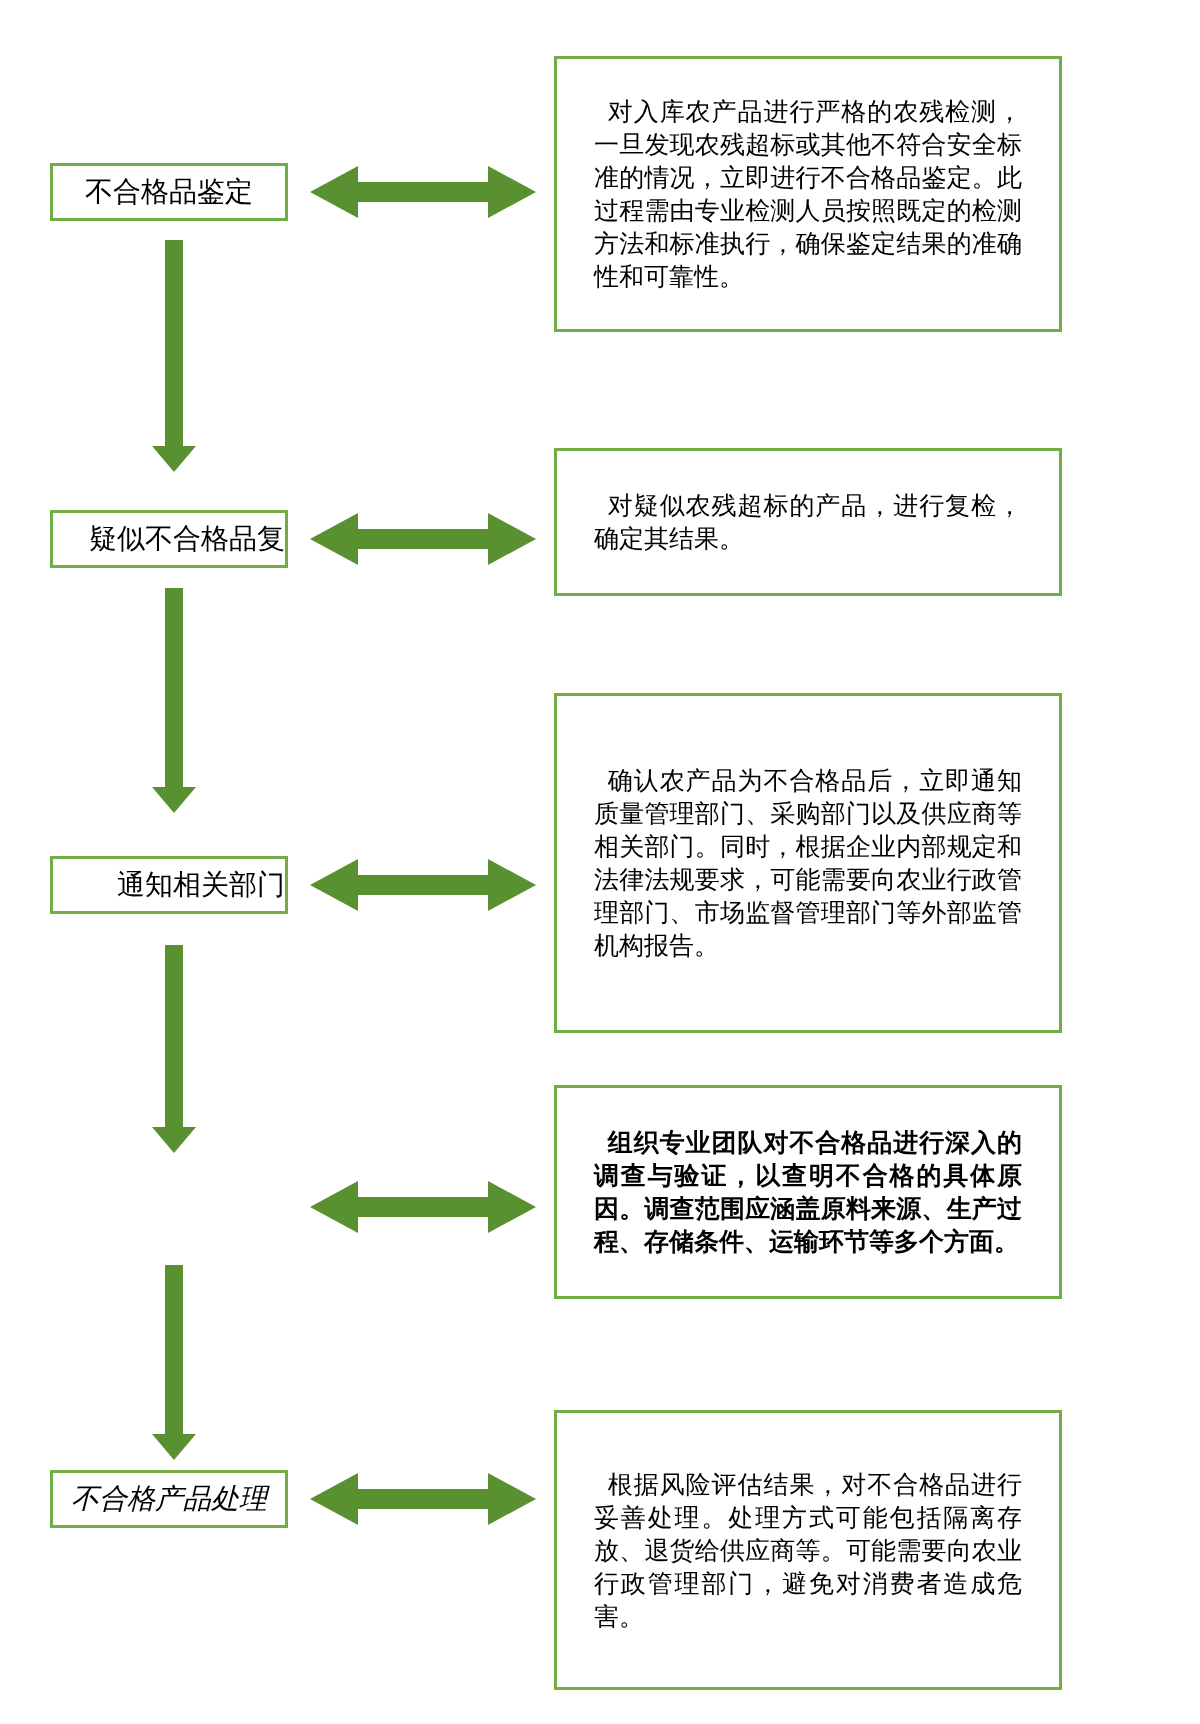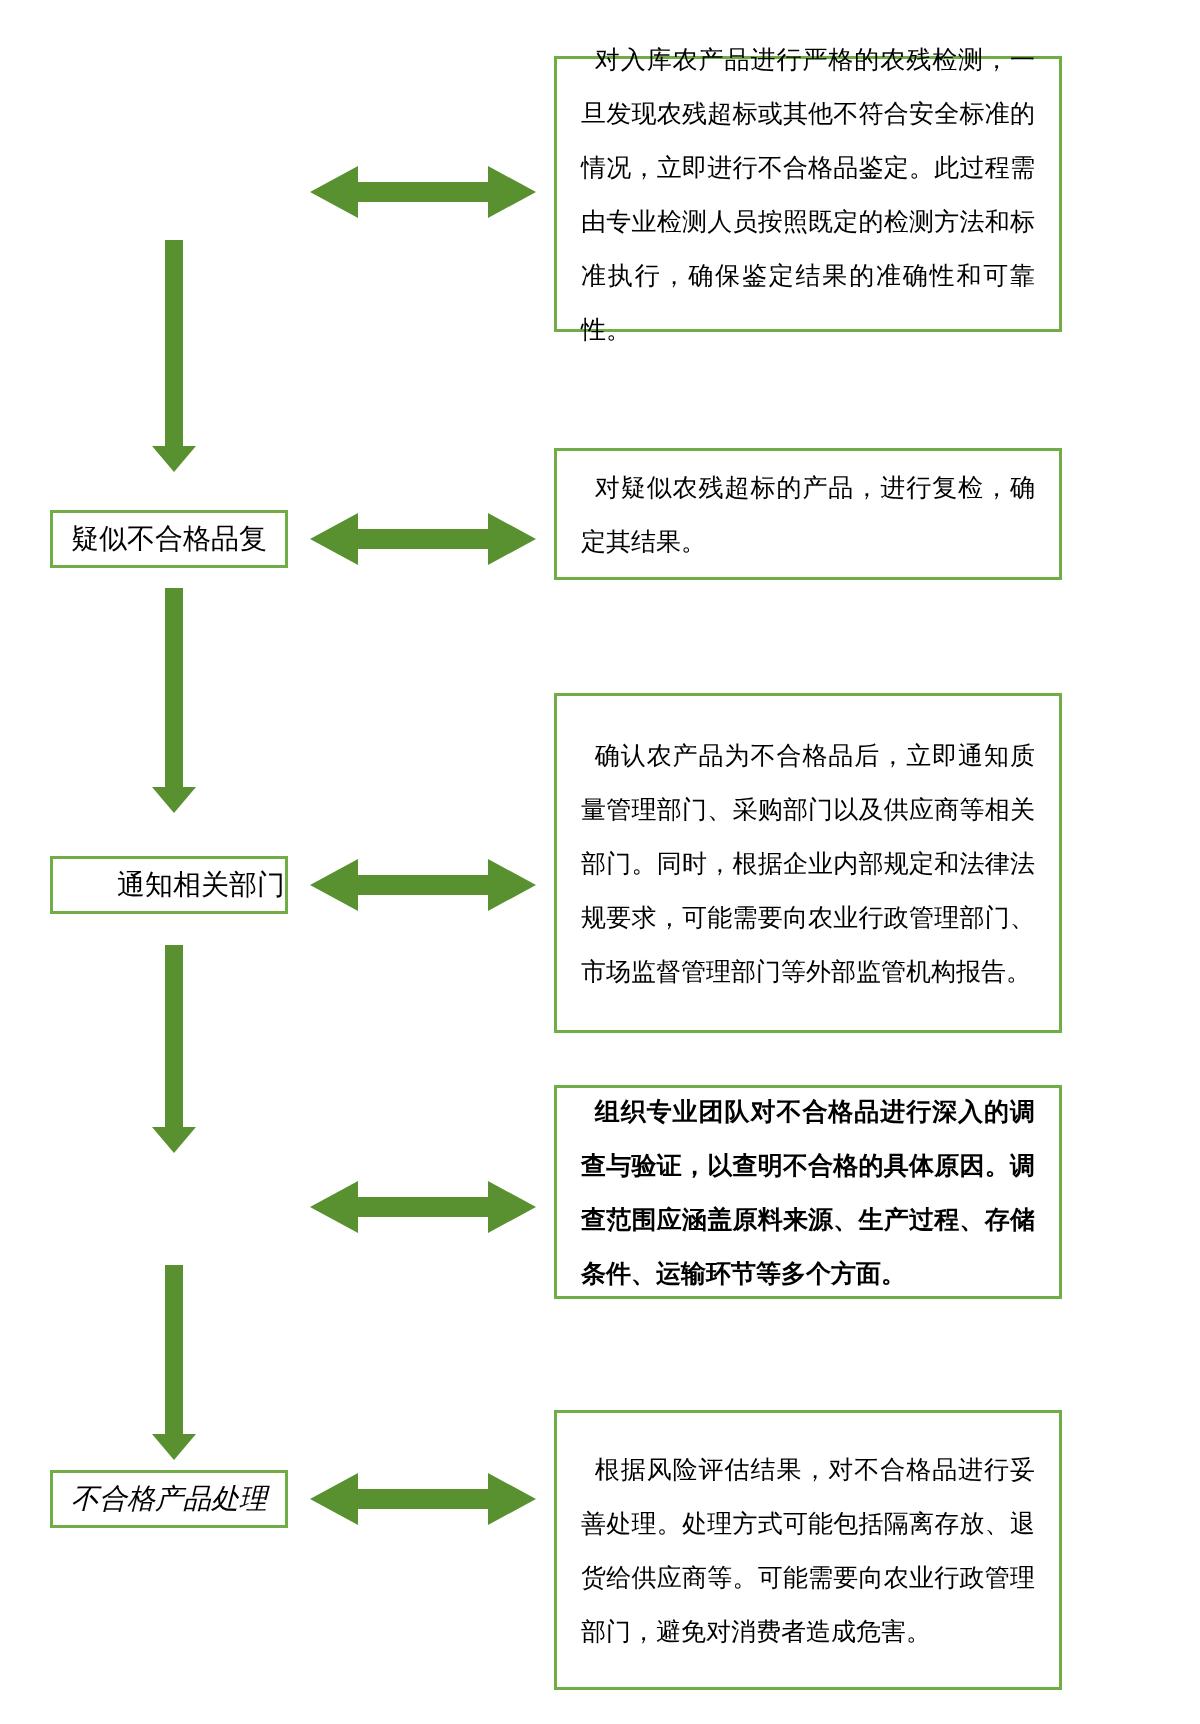--- a/index.html
+++ b/index.html
@@ -17,21 +17,21 @@
 
   
   .desc-box{
     position:absolute;left:554px;width:508px;
     border:3px solid var(--accent-green,#70AD47);
     background:#fff;box-sizing:border-box;
     display:flex;align-items:center;
     padding:14px 20px;
   }
   .desc-box p{
-    margin:4px;font-size:25px;line-height:54px;
+    margin:17px;font-size:25px;line-height:33px;
     text-align:justify;text-indent:0.55em;color:var(--text,#000);
     width:100%;
   }
 
   
   .varrow{position:absolute;left:152px;width:44px;}
   .varrow .vshaft{
     position:absolute;left:50%;transform:translateX(-50%);
     top:0;bottom:24px;width:18px;background:var(--arrow-green,#5A9130);
   }
@@ -57,43 +57,46 @@
     position:absolute;right:0;top:0;width:0;height:0;
     border-top:26px solid transparent;border-bottom:26px solid transparent;
     border-left:48px solid var(--arrow-green,#5A9130);
   }
 </style>
 </head>
 <body>
 
 <div id="canvas">
 
+  <div class="step-box" style="top:163px;">
+    <span>不合格品鉴定</span>
+  </div>
   <div class="harrow" style="top:166px;">
     <div class="head-left"></div>
     <div class="hshaft"></div>
     <div class="head-right"></div>
   </div>
   <div class="desc-box" style="top:56px;height:276px;">
     <p>对入库农产品进行严格的农残检测，一旦发现农残超标或其他不符合安全标准的情况，立即进行不合格品鉴定。此过程需由专业检测人员按照既定的检测方法和标准执行，确保鉴定结果的准确性和可靠性。</p>
   </div>
 
   <div class="varrow" style="top:240px;height:232px;">
     <div class="vshaft"></div>
     <div class="vhead"></div>
   </div>
 
-  <div class="step-box" style="top:510px;">
+  <div class="step-box" style="top:510px;justify-content:flex-end;">
     <span>疑似不合格品复</span>
   </div>
   <div class="harrow" style="top:513px;">
     <div class="head-left"></div>
     <div class="hshaft"></div>
     <div class="head-right"></div>
   </div>
-  <div class="desc-box" style="top:448px;height:132px;">
+  <div class="desc-box" style="top:448px;height:148px;">
     <p>对疑似农残超标的产品，进行复检，确定其结果。</p>
   </div>
 
   <div class="varrow" style="top:588px;height:225px;">
     <div class="vshaft"></div>
     <div class="vhead"></div>
   </div>
 
   <div class="step-box" style="top:856px;justify-content:flex-end;">
     <span>通知相关部门</span>

